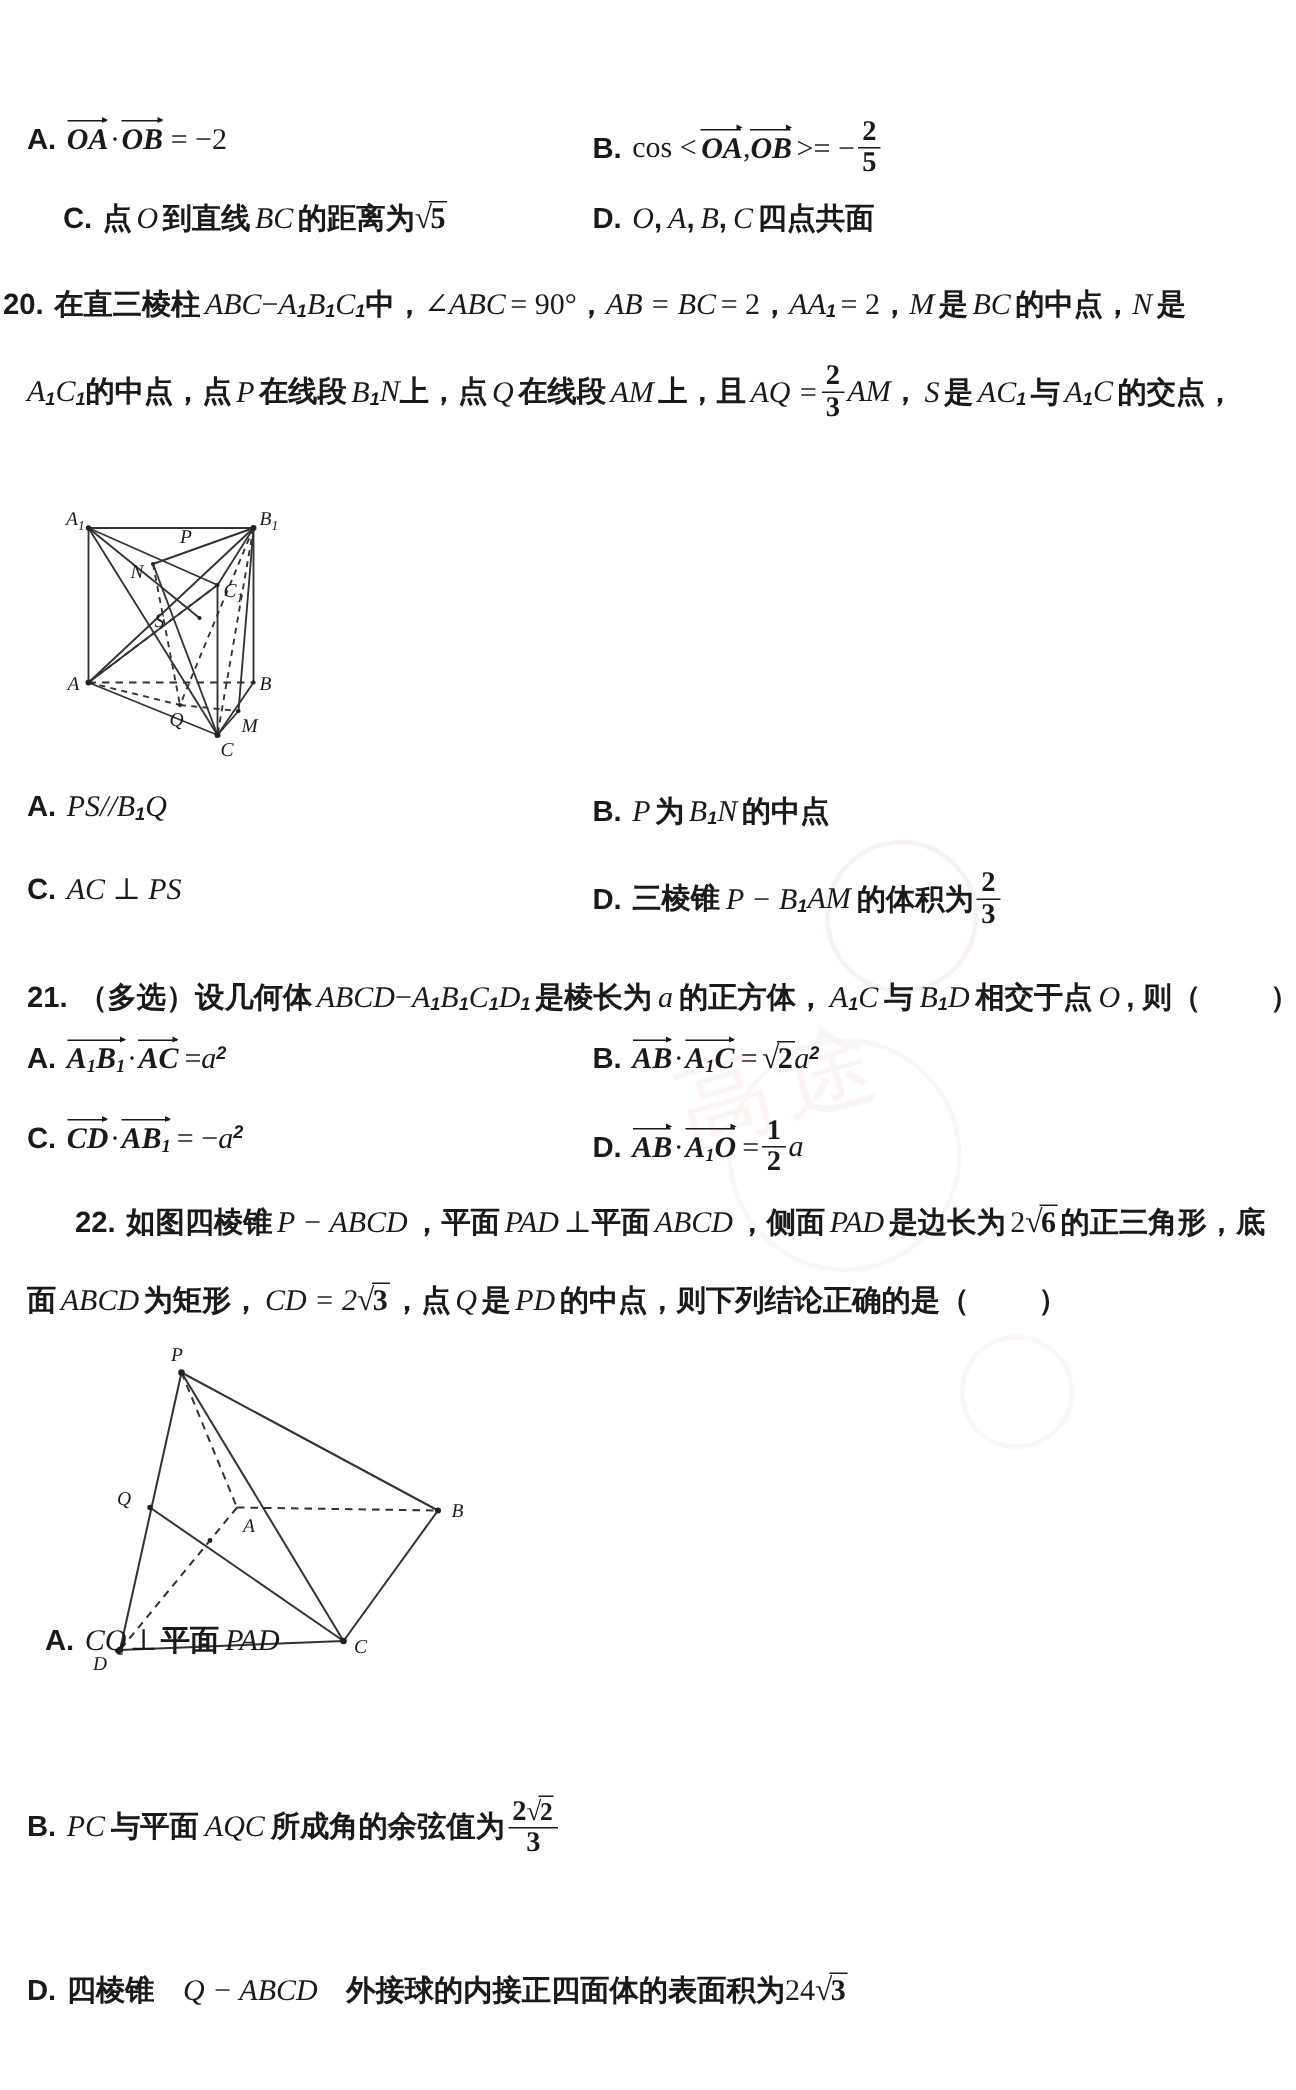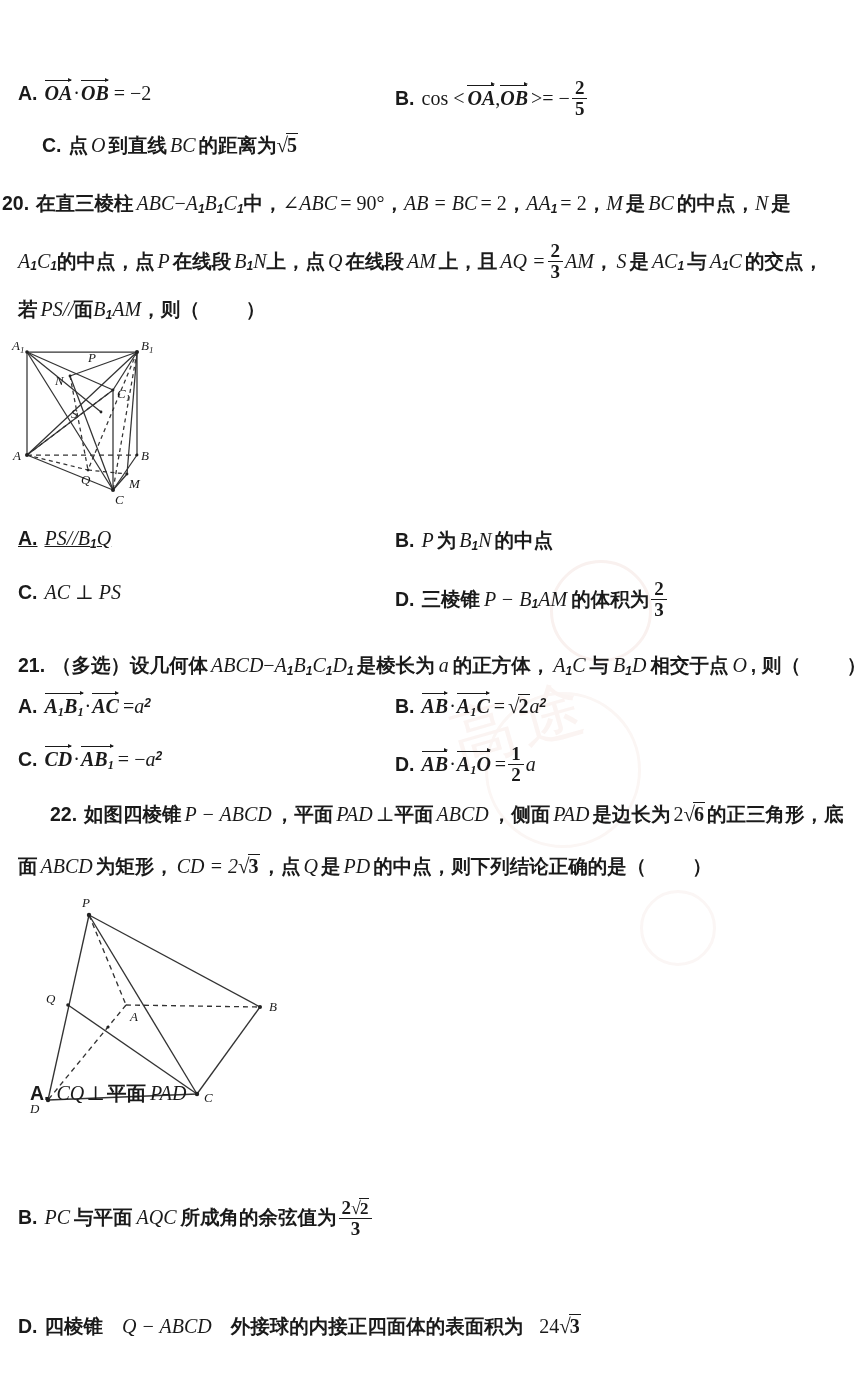--- a/index.html
+++ b/index.html
@@ -176,21 +176,21 @@
   }
   .sqrt > .rad { font-size: 21px; }
   .sqrt > .radicand {
     border-top: 1.3px solid #1a1a1a;
     padding: 0 1px 0 1px;
     margin-left: -2px;
   }
   .blank { display: inline-block; width: 46px; }
 
   
-  .figure { position: absolute; z-index: 2; }
+  .figure { position: absolute; z-index: 2; margin-left: 32px; }
   .figure svg { display: block; }
   .figlabel {
     font-family: "Liberation Serif", "DejaVu Serif", serif;
     font-style: italic;
     font-size: 13px;
     fill: #1a1a1a;
   }
   .figlabel.small { font-size: 9px; }
 </style>
 </head>
@@ -211,32 +211,32 @@
   </div>
 
   <div class="opt" style="left:395px; top:79px;">
     <span class="lbl">B.</span><span class="mn">cos &lt;</span><span class="vec" style="margin-left:3px">OA</span><span class="mn">,</span><span class="vec">OB</span><span class="mn" style="margin-left:3px">&gt;= −</span><span class="frac"><span class="num">2</span><span class="den">5</span></span>
   </div>
 
   <div class="opt" style="left:18px; top:132px;margin-left:24px;">
     <span class="lbl">C.</span><span>点</span><span class="mi" style="margin:0 3px">O</span><span>到直线</span><span class="mi" style="margin:0 3px">BC</span><span>的距离为</span><span class="sqrt"><span class="rad">√</span><span class="radicand">5</span></span>
   </div>
 
+  <div class="opt" style="left:395px; top:132px;">
+    <span class="lbl">D.</span><span class="mi">O</span><span>,</span><span class="mi" style="margin-left:4px">A</span><span>,</span><span class="mi" style="margin-left:4px">B</span><span>,</span><span class="mi" style="margin-left:4px">C</span><span style="margin-left:3px">四点共面</span>
+  </div>
 
   <div class="qline" style="left:2px; top:190px;">
     <span class="lbl">20.</span><span>在直三棱柱</span><span class="mi" style="margin-left:3px">ABC</span><span class="mn">−</span><span class="mi">A</span><sub>1</sub><span class="mi">B</span><sub>1</sub><span class="mi">C</span><sub>1</sub><span>中，</span><span class="mi">∠ABC</span><span class="mn" style="margin-left:3px">= 90°</span><span>，</span><span class="mi">AB = BC</span><span class="mn" style="margin-left:3px">= 2</span><span>，</span><span class="mi">AA</span><sub>1</sub><span class="mn" style="margin-left:3px">= 2</span><span>，</span><span class="mi">M</span><span style="margin-left:3px">是</span><span class="mi" style="margin:0 3px">BC</span><span>的中点，</span><span class="mi">N</span><span style="margin-left:3px">是</span>
   </div>
 
   <div class="qline" style="left:18px; top:242px;">
     <span class="mi">A</span><sub>1</sub><span class="mi">C</span><sub>1</sub><span>的中点，点</span><span class="mi" style="margin:0 3px">P</span><span>在线段</span><span class="mi" style="margin-left:3px">B</span><sub>1</sub><span class="mi">N</span><span>上，点</span><span class="mi" style="margin:0 3px">Q</span><span>在线段</span><span class="mi" style="margin:0 3px">AM</span><span>上，且</span><span class="mi" style="margin-left:3px">AQ =</span><span class="frac"><span class="num">2</span><span class="den">3</span></span><span class="mi">AM</span><span>，</span><span class="mi" style="margin-left:3px">S</span><span style="margin-left:3px">是</span><span class="mi" style="margin-left:3px">AC</span><sub>1</sub><span style="margin-left:3px">与</span><span class="mi" style="margin-left:3px">A</span><sub>1</sub><span class="mi">C</span><span style="margin-left:3px">的交点，</span>
   </div>
 
-  <div class="qline" style="left:18px; top:296px;">
-    <span>若</span><span class="mi" style="margin-left:3px">PS//</span><span>面</span><span class="mi">B</span><sub>1</sub><span class="mi">AM</span><span>，则（</span><span class="blank"></span><span>）</span>
-  </div>
 
   <div class="figure" style="left:5px; top:338px;">
     <svg width="175" height="170" viewBox="0 0 175 170">
       <g stroke="#333" fill="none" stroke-width="1.25">
 
         <line x1="22" y1="14" x2="132" y2="14"></line>
         <line x1="22" y1="14" x2="108" y2="52"></line>
         <line x1="132" y1="14" x2="108" y2="52"></line>
 
         <line x1="22" y1="14" x2="22" y2="117"></line>
@@ -284,21 +284,21 @@
       <text class="figlabel" x="136" y="122">B</text>
       <text class="figlabel" x="110" y="166">C</text>
       <text class="figlabel" x="50" y="47">N</text>
       <text class="figlabel" x="83" y="24">P</text>
       <text class="figlabel" x="66" y="80">S</text>
       <text class="figlabel" x="76" y="146">Q</text>
       <text class="figlabel" x="124" y="150">M</text>
     </svg>
   </div>
 
-  <div class="opt" style="left:18px; top:527px;text-decoration:underline;">
+  <div class="opt" style="left:18px; top:527px;">
     <span class="lbl">A.</span><span class="mi">PS//B</span><sub>1</sub><span class="mi">Q</span>
   </div>
 
   <div class="opt" style="left:395px; top:527px;">
     <span class="lbl">B.</span><span class="mi">P</span><span style="margin:0 3px">为</span><span class="mi">B</span><sub>1</sub><span class="mi">N</span><span style="margin-left:3px">的中点</span>
   </div>
 
   <div class="opt" style="left:18px; top:580px;">
     <span class="lbl">C.</span><span class="mi">AC ⊥ PS</span>
   </div>
@@ -370,16 +370,16 @@
   <div class="opt" style="left:18px; top:1080px;margin-left:12px;">
     <span class="lbl">A.</span><span class="mi">CQ</span><span class="mn" style="margin:0 2px">⊥</span><span>平面</span><span class="mi" style="margin-left:4px">PAD</span>
   </div>
 
   <div class="opt" style="left:18px; top:1198px;">
     <span class="lbl">B.</span><span class="mi">PC</span><span style="margin:0 4px">与平面</span><span class="mi">AQC</span><span style="margin-left:4px">所成角的余弦值为</span><span class="frac"><span class="num"><span>2</span><span class="sqrt"><span class="rad" style="font-size:18px">√</span><span class="radicand" style="font-size:17px">2</span></span></span><span class="den">3</span></span>
   </div>
 
 
   <div class="opt" style="left:18px; top:1313px;">
-    <span class="lbl">D.</span><span>四棱锥</span><span class="mi" style="margin:0 19px">Q − ABCD</span><span>外接球的内接正四面体的表面积为</span><span class="mn" style="margin-left:16px">24</span><span class="sqrt"><span class="rad">√</span><span class="radicand">3</span></span>
+    <span class="lbl">D.</span><span>四棱锥</span><span class="mi" style="margin:0 19px">Q − ABCD</span><span>外接球的内接正四面体的表面积为</span><span class="mn" style="margin-left:0">24</span><span class="sqrt"><span class="rad">√</span><span class="radicand">3</span></span>
   </div>
 
 </div>
 
 </body></html>

